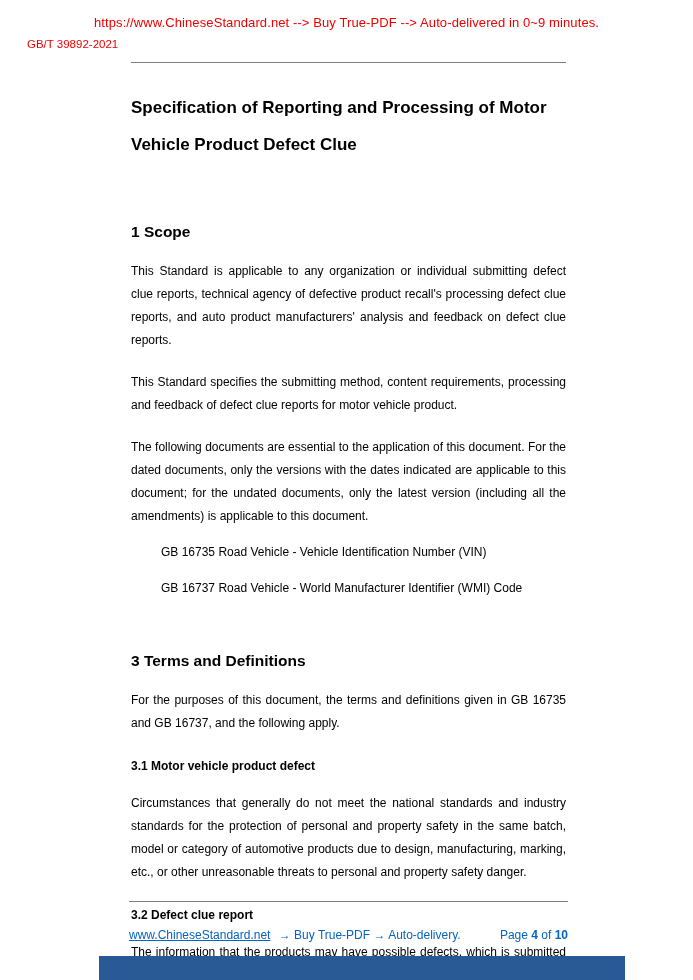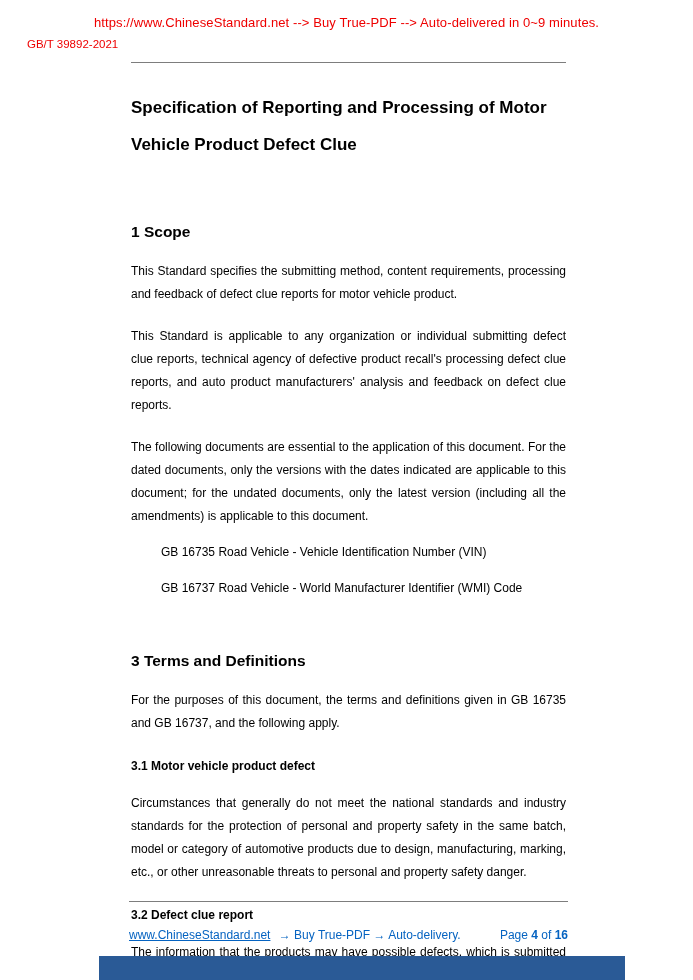--- a/index.html
+++ b/index.html
@@ -116,23 +116,23 @@
 
     <hr class="rule header-rule">
 
     <h1 class="doc-title">
       <span class="title-line">Specification of Reporting and Processing of Motor</span>
       <span class="title-line">Vehicle Product Defect Clue</span>
     </h1>
 
     <h2 class="sec sec-scope">1 Scope</h2>
 
+    <p class="body">This Standard is applicable to any organization or individual submitting defect clue reports, technical agency of defective product recall's processing defect clue reports, and auto product manufacturers' analysis and feedback on defect clue reports.</p>
+
     <p class="body">This Standard specifies the submitting method, content requirements, processing and feedback of defect clue reports for motor vehicle product.</p>
-
-    <p class="body">This Standard is applicable to any organization or individual submitting defect clue reports, technical agency of defective product recall's processing defect clue reports, and auto product manufacturers' analysis and feedback on defect clue reports.</p>
 
 
     <p class="body">The following documents are essential to the application of this document. For the dated documents, only the versions with the dates indicated are applicable to this document; for the undated documents, only the latest version (including all the amendments) is applicable to this document.</p>
 
     <p class="ref">GB 16735 Road Vehicle - Vehicle Identification Number (VIN)</p>
 
     <p class="ref">GB 16737 Road Vehicle - World Manufacturer Identifier (WMI) Code</p>
 
     <h2 class="sec sec-terms">3 Terms and Definitions</h2>
 
@@ -152,20 +152,20 @@
     <hr class="rule">
     <div class="footer-row">
       <div class="footer-left">
         <span class="footer-link">www.ChineseStandard.net</span>
         <span class="footer-tagline">→ Buy True-PDF → Auto-delivery.</span>
       </div>
       <div class="page-indicator">
         <span>Page</span>
         <span class="num">4</span>
         <span>of</span>
-        <span class="num">16</span>
+        <span class="num">10</span>
       </div>
     </div>
   </div>
 
   <div class="bottom-bar"></div>
 
 </div>
 
 </body></html>

